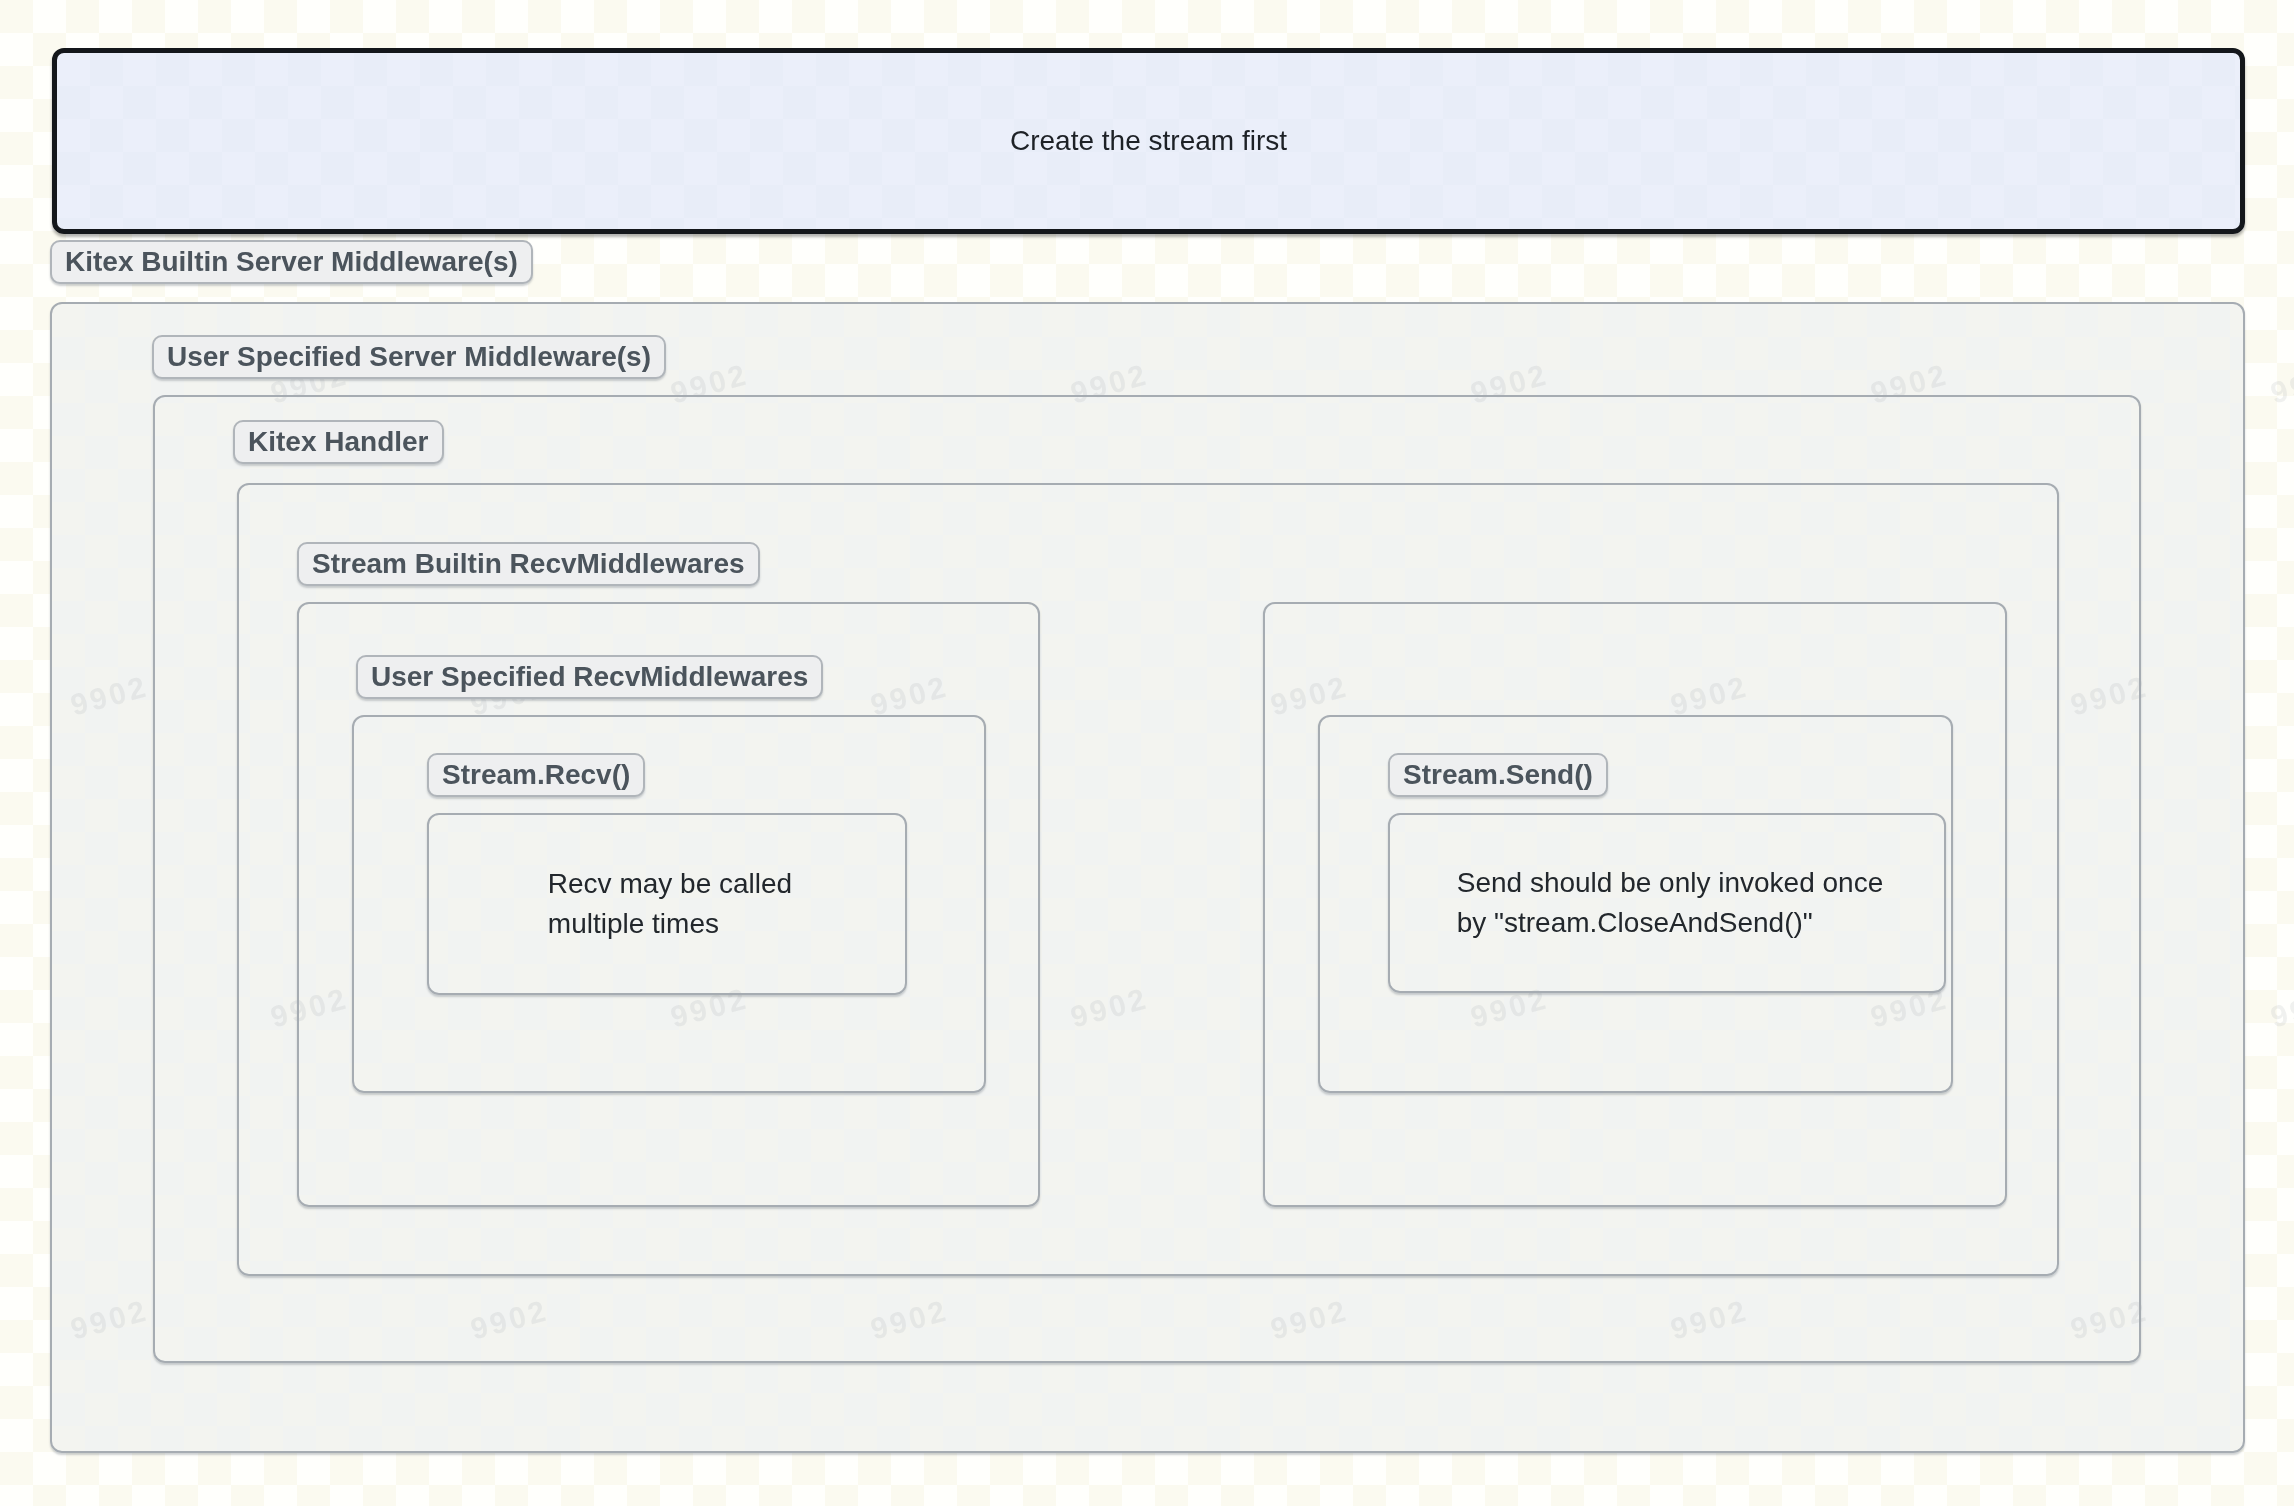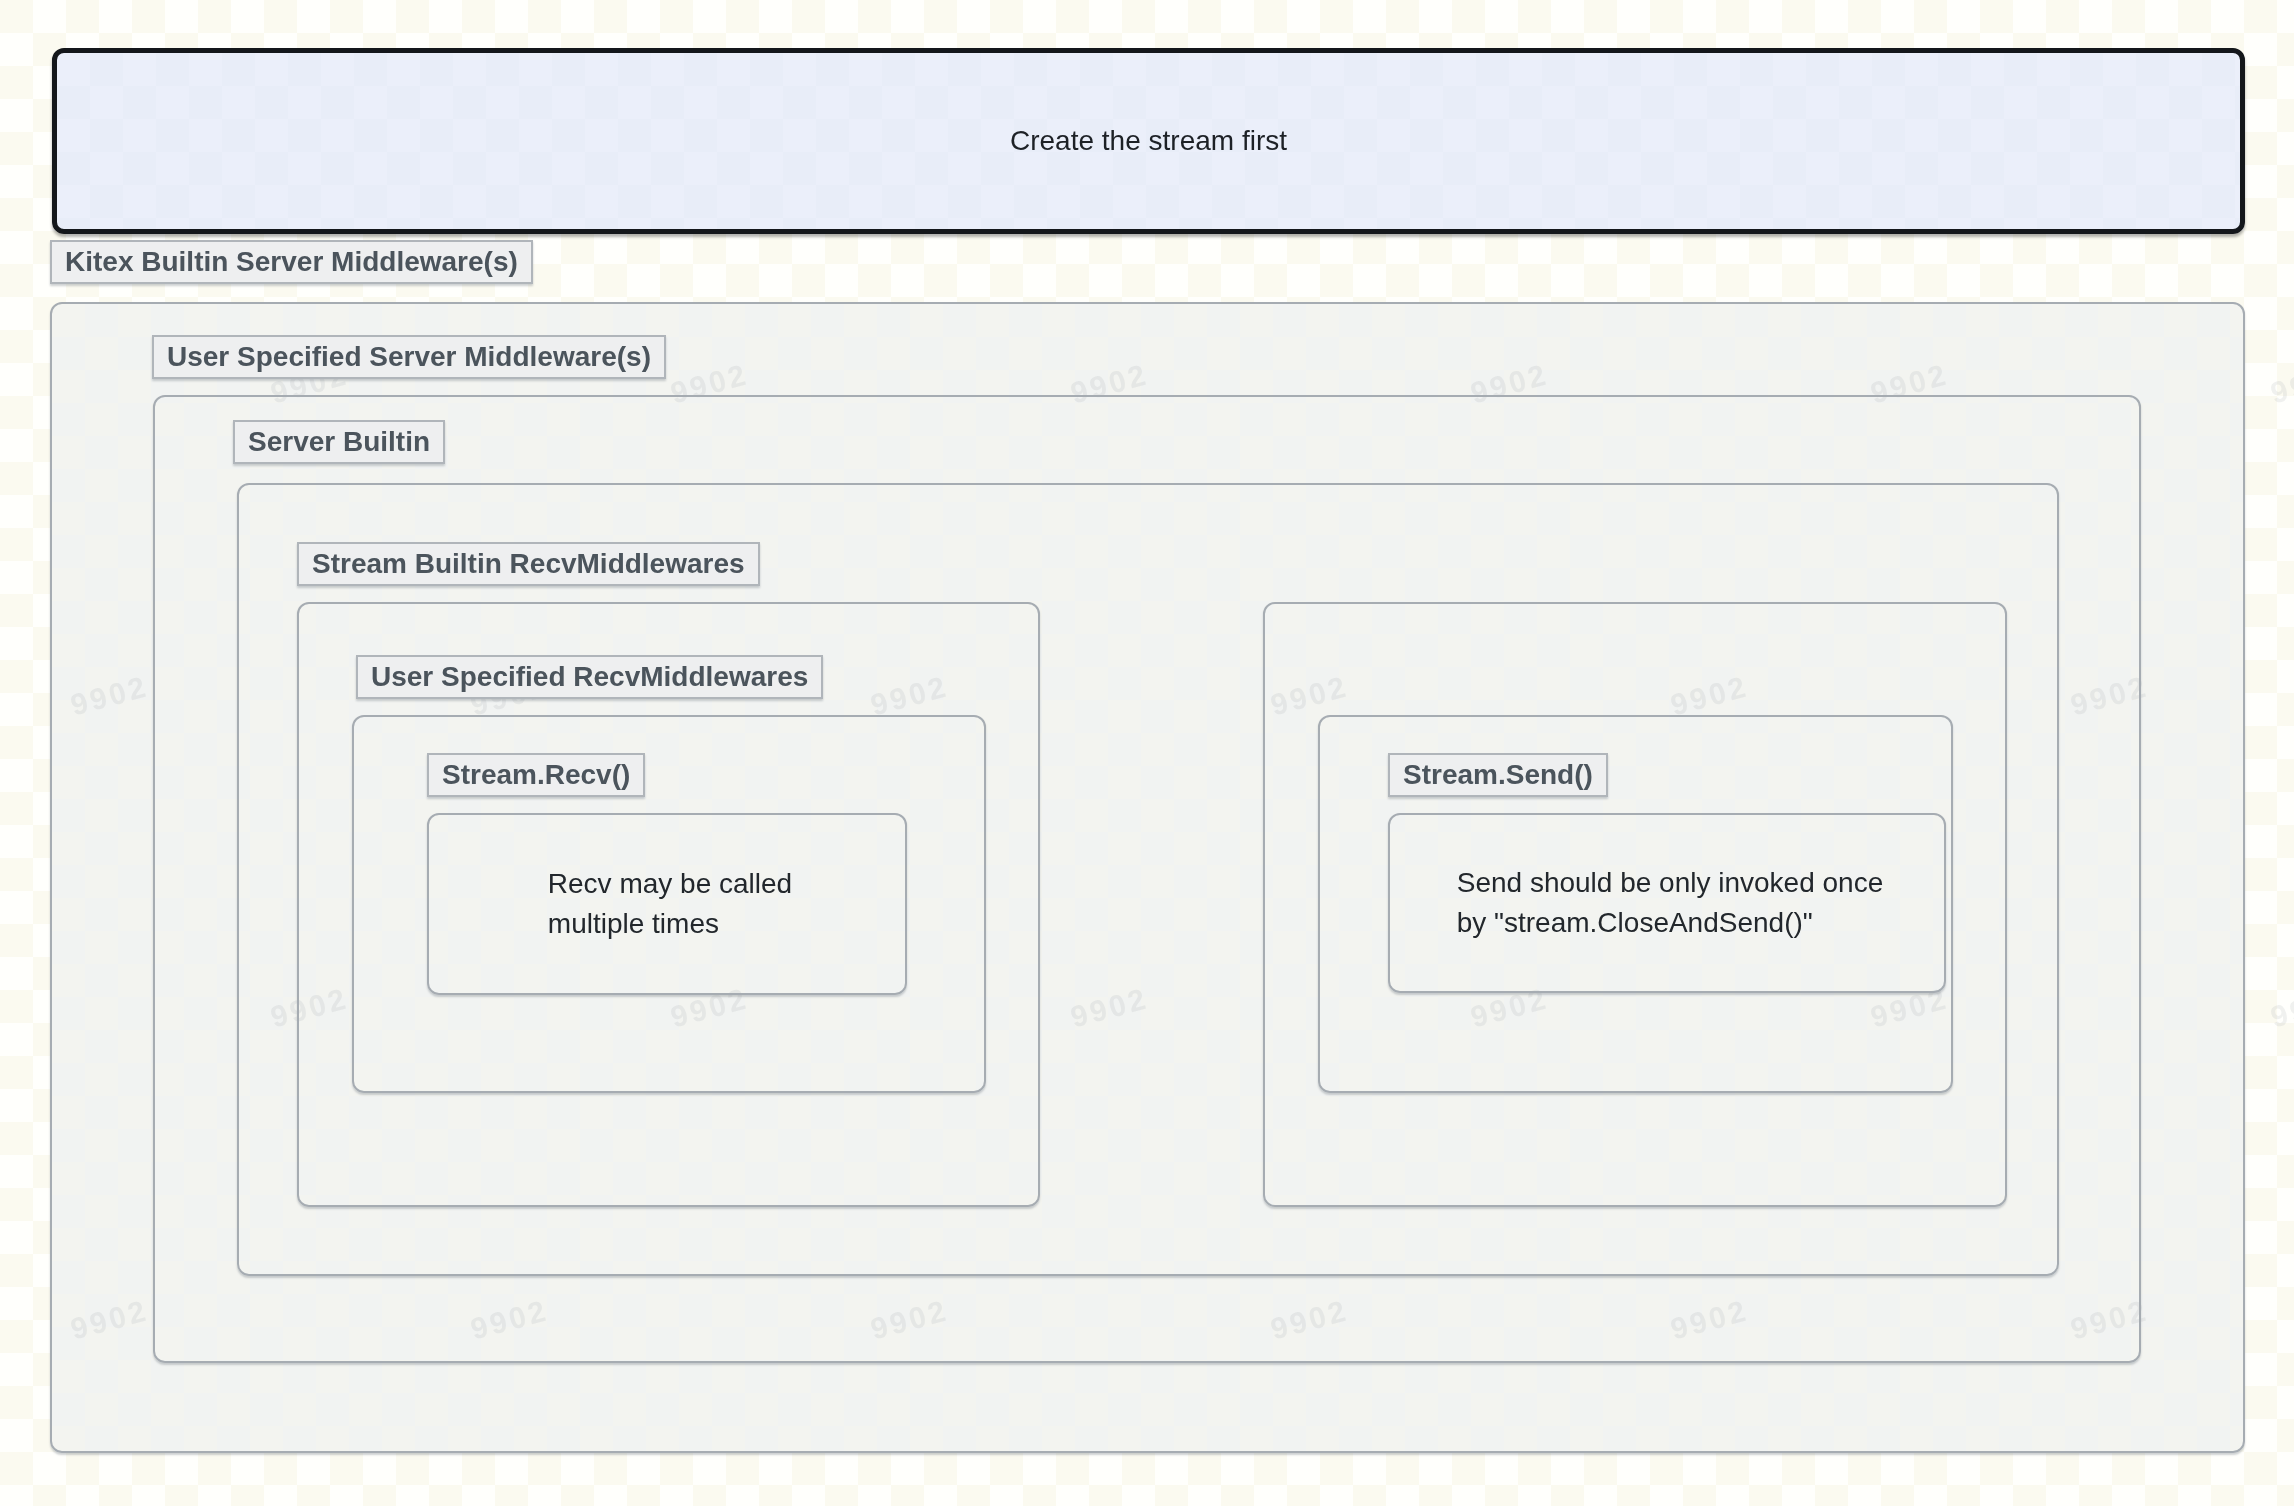--- a/index.html
+++ b/index.html
@@ -28,21 +28,21 @@
     background-size: 66px 66px;
   }
 
   .badge {
     position: absolute;
     display: inline-block;
     white-space: nowrap;
     padding: 0 13px;
     line-height: 40px;
     border: 2px solid #b0b5ba;
-    border-radius: 0;
+    border-radius: 10px;
     background: #eeeff0;
     box-shadow: 0 2px 2px rgba(125, 133, 141, 0.38);
     font-size: 28px;
     font-weight: bold;
     color: #4b545c;
   }
 
   .banner {
     position: absolute;
     left: 52px; top: 48px;
@@ -126,21 +126,21 @@
 
   <div class="banner">
     <span>Create the stream first</span>
   </div>
 
   <span class="badge" style="left:50px; top:240px;">Kitex Builtin Server Middleware(s)</span>
 
   <span class="badge" style="left:152px; top:335px;">User Specified Server Middleware(s)</span>
   <div class="box" style="left:153px; top:395px; width:1988px; height:968px;"></div>
 
-  <span class="badge" style="left:233px; top:420px;">Server Builtin</span>
+  <span class="badge" style="left:233px; top:420px;">Kitex Handler</span>
   <div class="box" style="left:237px; top:483px; width:1822px; height:793px;"></div>
 
   <span class="badge" style="left:297px; top:542px;">Stream Builtin RecvMiddlewares</span>
   <div class="box" style="left:297px; top:602px; width:743px; height:605px;"></div>
 
   <span class="badge" style="left:356px; top:655px;">User Specified RecvMiddlewares</span>
   <div class="box" style="left:352px; top:715px; width:634px; height:378px;"></div>
 
   <span class="badge" style="left:427px; top:753px;">Stream.Recv()</span>
   <div class="box note-box" style="left:427px; top:813px; width:480px; height:182px;">

